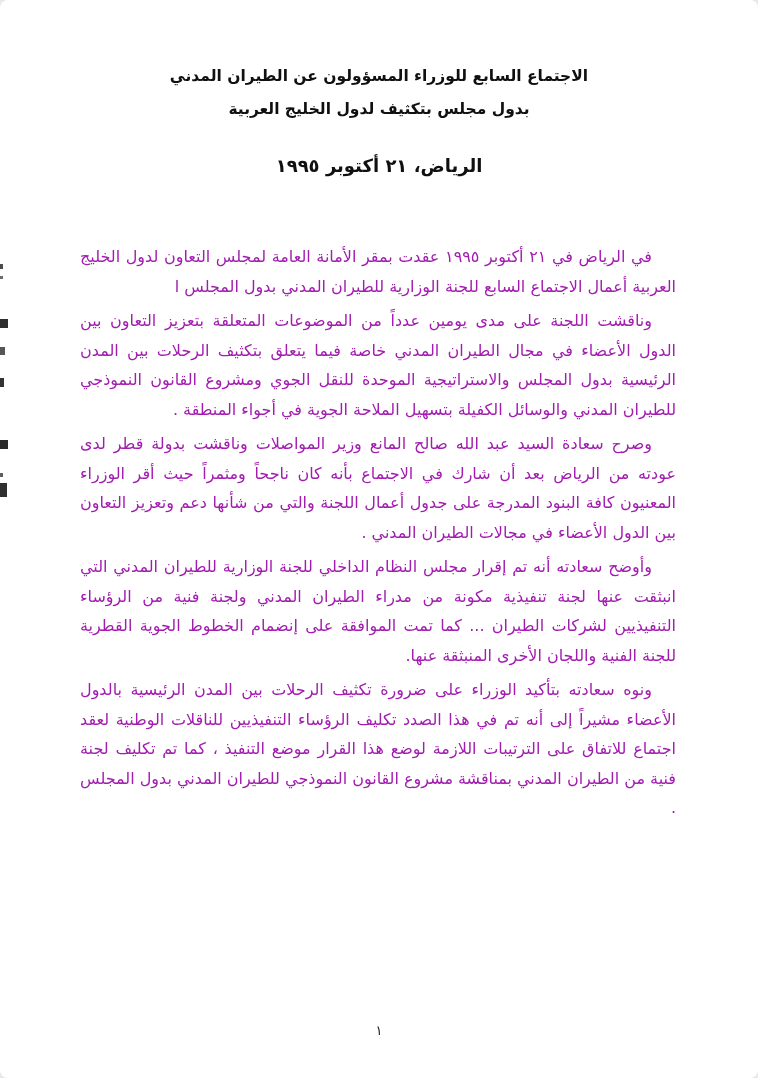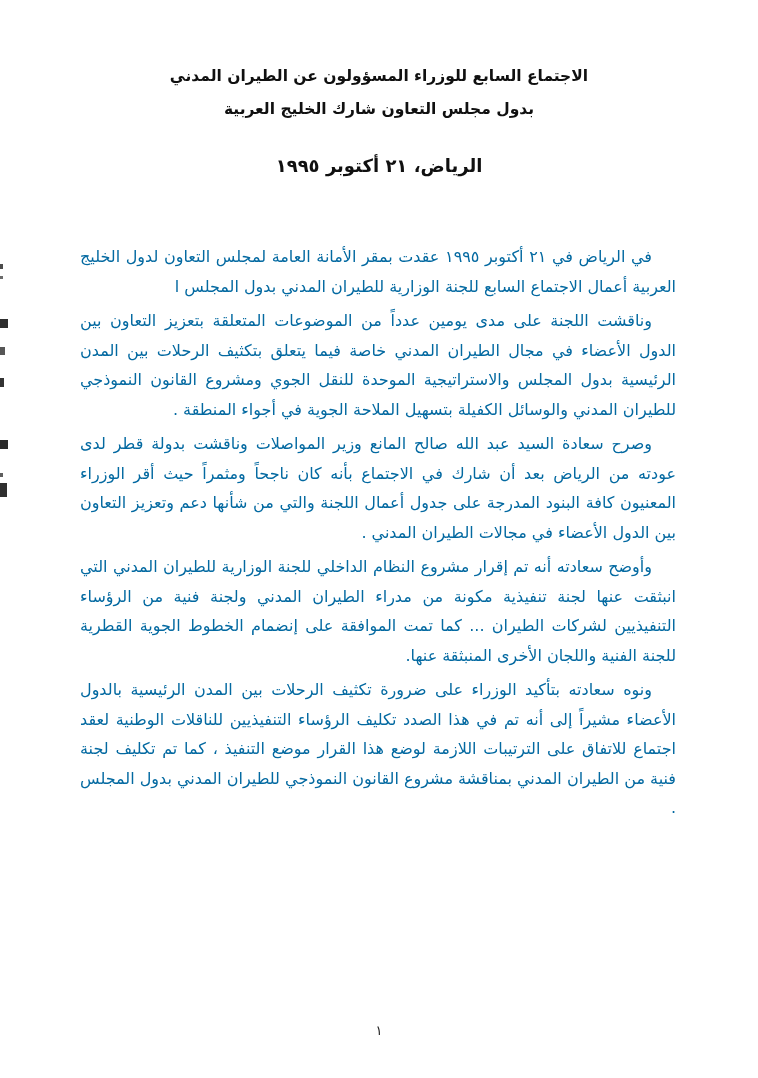--- a/index.html
+++ b/index.html
@@ -9,20 +9,21 @@
     font-family: "DejaVu Sans", sans-serif;
   }
   .page {
     position: relative;
     width: 758px;
     height: 1078px;
     margin: 0 auto;
     background: #ffffff;
     color: #141414;
     overflow: hidden;
+    border-radius: 8px;
   }
   
   .doc-header {
     position: absolute;
     top: 66px;
     left: 0;
     right: 0;
     text-align: center;
     direction: rtl;
   }
@@ -42,21 +43,21 @@
   
   .doc-body {
     position: absolute;
     top: 242px;
     right: 82px;
     width: 596px;
     direction: rtl;
     text-align: justify;
     font-size: 16px;
     line-height: 29.5px;
-    color: #0369a1;
+    color: #a21caf;
   }
   .doc-body p {
     margin: 0 0 5px 0;
     text-indent: 24px;
   }
   
   .page-footer {
     position: absolute;
     top: 1020px;
     left: 0;
@@ -92,29 +93,29 @@
   <span class="scan-mark m2"></span>
   <span class="scan-mark m3"></span>
   <span class="scan-mark m4"></span>
   <span class="scan-mark m5"></span>
   <span class="scan-mark m6"></span>
   <span class="scan-mark m7"></span>
   <span class="scan-mark m8"></span>
 
   <header class="doc-header">
     <h1 class="title-line">الاجتماع السابع للوزراء المسؤولون عن الطيران المدني</h1>
-    <h1 class="title-line">بدول مجلس التعاون شارك الخليج العربية</h1>
+    <h1 class="title-line">بدول مجلس بتكثيف لدول الخليج العربية</h1>
     <p class="date-line">الرياض، ٢١ أكتوبر ١٩٩٥</p>
   </header>
 
   <main class="doc-body">
     <p>في الرياض في ٢١ أكتوبر ١٩٩٥ عقدت بمقر الأمانة العامة لمجلس التعاون لدول الخليج العربية أعمال الاجتماع السابع للجنة الوزارية للطيران المدني بدول المجلس ا</p>
     <p>وناقشت اللجنة على مدى يومين عدداً من الموضوعات المتعلقة بتعزيز التعاون بين الدول الأعضاء في مجال الطيران المدني خاصة فيما يتعلق بتكثيف الرحلات بين المدن الرئيسية بدول المجلس والاستراتيجية الموحدة للنقل الجوي ومشروع القانون النموذجي للطيران المدني والوسائل الكفيلة بتسهيل الملاحة الجوية في أجواء المنطقة .</p>
     <p>وصرح سعادة السيد عبد الله صالح المانع وزير المواصلات وناقشت بدولة قطر لدى عودته من الرياض بعد أن شارك في الاجتماع بأنه كان ناجحاً ومثمراً حيث أقر الوزراء المعنيون كافة البنود المدرجة على جدول أعمال اللجنة والتي من شأنها دعم وتعزيز التعاون بين الدول الأعضاء في مجالات الطيران المدني .</p>
-    <p>وأوضح سعادته أنه تم إقرار مشروع النظام الداخلي للجنة الوزارية للطيران المدني التي انبثقت عنها لجنة تنفيذية مكونة من مدراء الطيران المدني ولجنة فنية من الرؤساء التنفيذيين لشركات الطيران ... كما تمت الموافقة على إنضمام الخطوط الجوية القطرية للجنة الفنية واللجان الأخرى المنبثقة عنها.</p>
+    <p>وأوضح سعادته أنه تم إقرار مجلس النظام الداخلي للجنة الوزارية للطيران المدني التي انبثقت عنها لجنة تنفيذية مكونة من مدراء الطيران المدني ولجنة فنية من الرؤساء التنفيذيين لشركات الطيران ... كما تمت الموافقة على إنضمام الخطوط الجوية القطرية للجنة الفنية واللجان الأخرى المنبثقة عنها.</p>
     <p>ونوه سعادته بتأكيد الوزراء على ضرورة تكثيف الرحلات بين المدن الرئيسية بالدول الأعضاء مشيراً إلى أنه تم في هذا الصدد تكليف الرؤساء التنفيذيين للناقلات الوطنية لعقد اجتماع للاتفاق على الترتيبات اللازمة لوضع هذا القرار موضع التنفيذ ، كما تم تكليف لجنة فنية من الطيران المدني بمناقشة مشروع القانون النموذجي للطيران المدني بدول المجلس .</p>
   </main>
 
   <footer class="page-footer">
     <span class="page-number">١</span>
   </footer>
 
 </div>
 
 </body></html>

